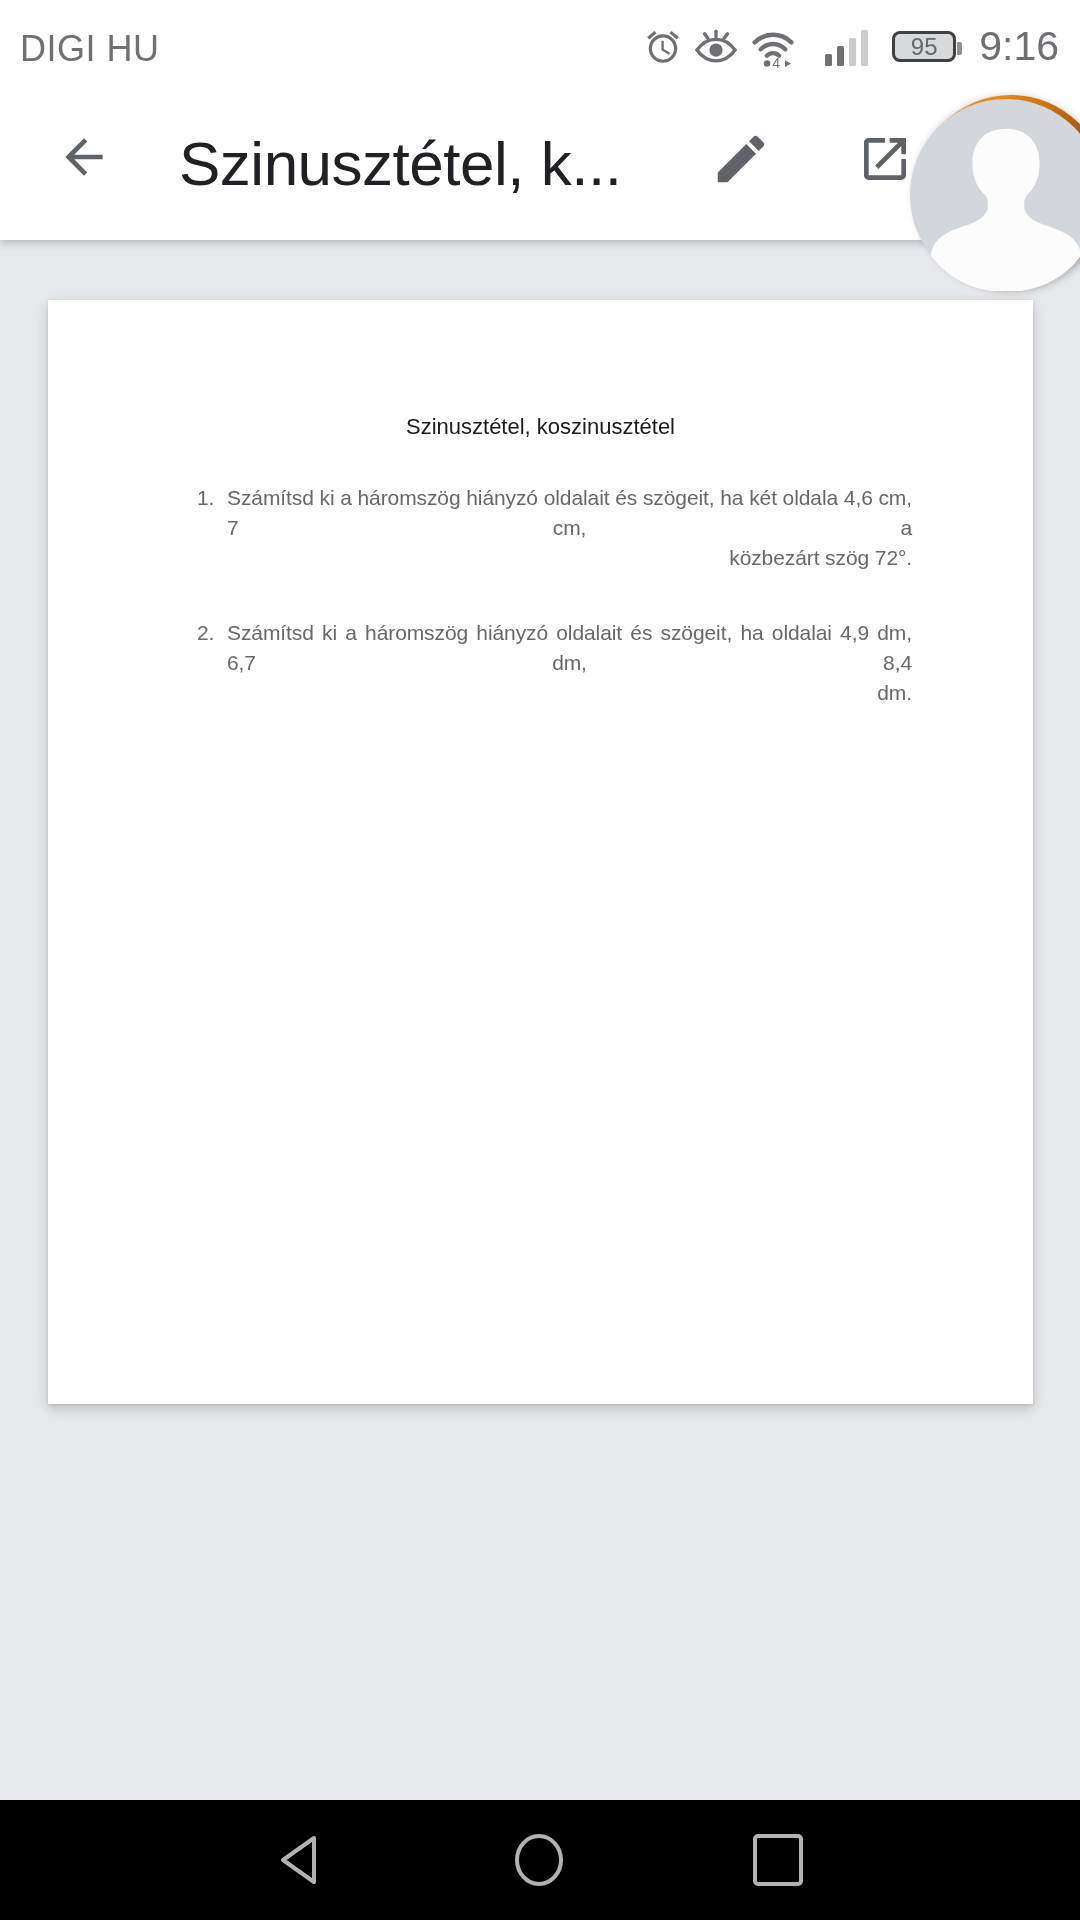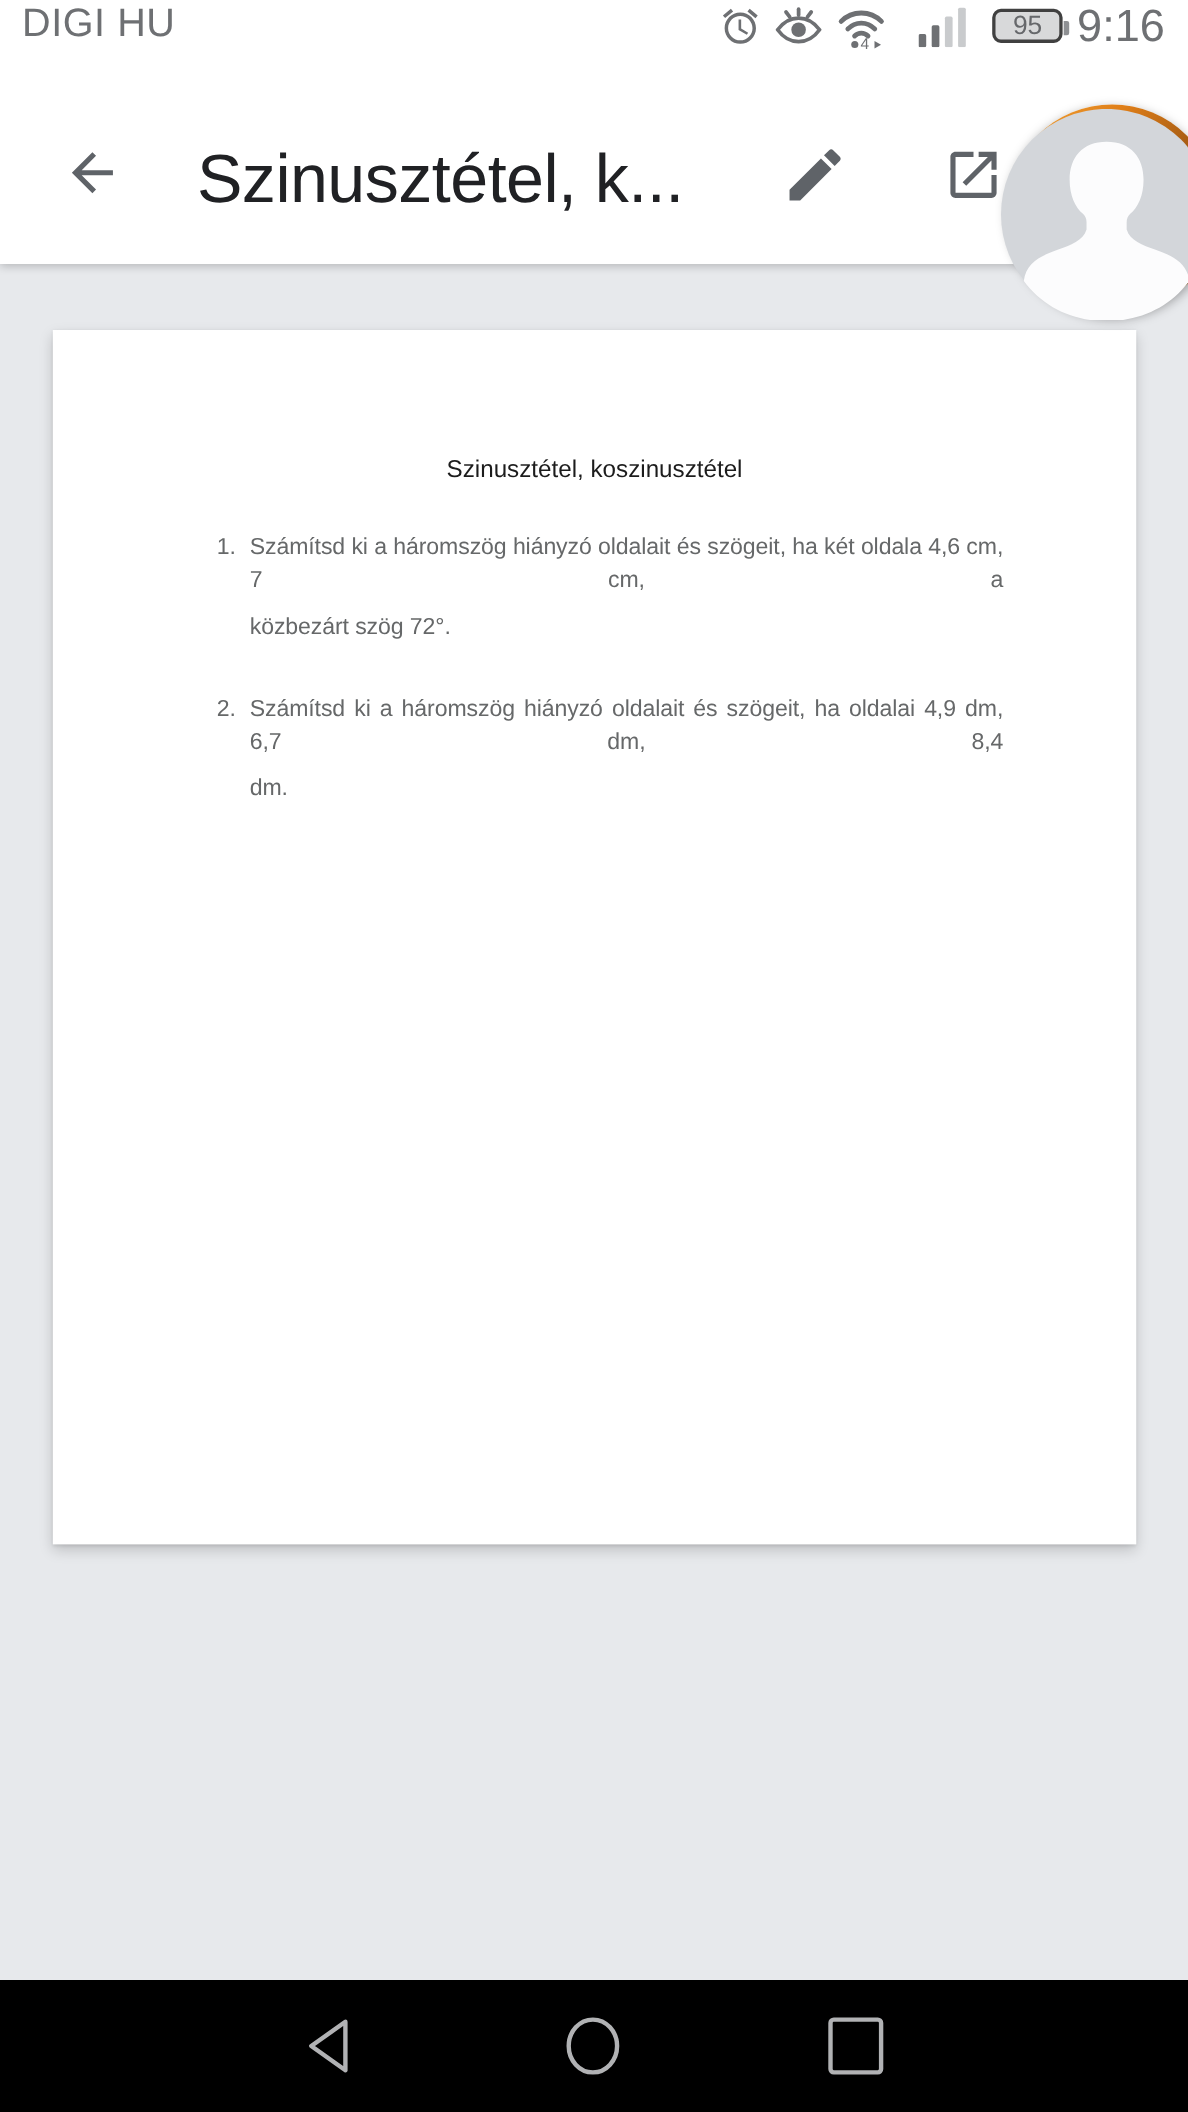--- a/index.html
+++ b/index.html
@@ -10,38 +10,38 @@
     font-family:"Liberation Sans", sans-serif;
   }
   
   .topbar{
     position:absolute;left:0;top:0;width:1080px;height:240px;
     background:#ffffff;z-index:10;
     box-shadow:0 3px 8px rgba(0,0,0,0.22);
   }
   .statusbar{
     position:absolute;left:0;top:0;width:1076px;height:70px;
-    display:flex;align-items:flex-start;padding:0 17px 0 20px;
+    display:flex;align-items:flex-end;padding:0 17px 0 20px;
     color:#6e7073;
   }
   .carrier{font-size:36px;letter-spacing:0.5px;}
   .sb-right{margin-left:auto;display:flex;align-items:center;gap:13px;}
   .sb-ico{display:block;}
   .signal{margin-left:16px;}
   .battery{
     position:relative;margin-left:8px;width:64px;height:31px;
     border:3px solid #404040;border-radius:8px;background:#d8d9da;
     display:flex;align-items:center;justify-content:center;
     font-size:24px;color:#66686b;
   }
   .battery::after{
     content:"";position:absolute;right:-9px;top:8px;width:5px;height:13px;
     background:#8e9093;border-radius:0 2px 2px 0;
   }
-  .clock{font-size:41px;color:#6e7073;}
+  .clock{font-size:41px;margin-left:10px;color:#6e7073;}
   
   .appbar{
     position:absolute;left:0;top:70px;width:1080px;height:170px;
     display:flex;align-items:center;
   }
   .iconbtn{background:none;border:none;padding:0;cursor:pointer;display:flex;align-items:center;justify-content:center;}
   .back-btn{position:absolute;left:56px;top:59px;width:56px;height:56px;}
   .appbar-title{
     position:absolute;left:179px;top:8px;height:170px;display:flex;align-items:center;
     font-size:62px;color:#202124;letter-spacing:-0.5px;white-space:nowrap;
@@ -71,21 +71,21 @@
   }
   .doc-item{
     display:flex;margin-left:149px;margin-right:121px;
     color:#666869;font-size:21px;line-height:30px;letter-spacing:-0.1px;
   }
   .doc-item .num{flex:0 0 30px;}
   .doc-item .itext{flex:1;min-width:0;}
   .item-1{margin-top:41px;}
   .item-2{margin-top:45px;}
   .jline{text-align:justify;text-align-last:justify;}
-  .lline{text-align:left;margin-top:12px;}
+  .lline{text-align:right;}
   
   .navbar{
     position:absolute;left:0;top:1800px;width:1080px;height:120px;background:#000;
     display:flex;align-items:center;justify-content:center;
   }
   .nav-btn{width:90px;height:90px;}
   .nav-back{position:absolute;left:254px;top:15px;}
   .nav-home{position:absolute;left:494px;top:15px;}
   .nav-recents{position:absolute;left:733px;top:15px;}
 </style>

